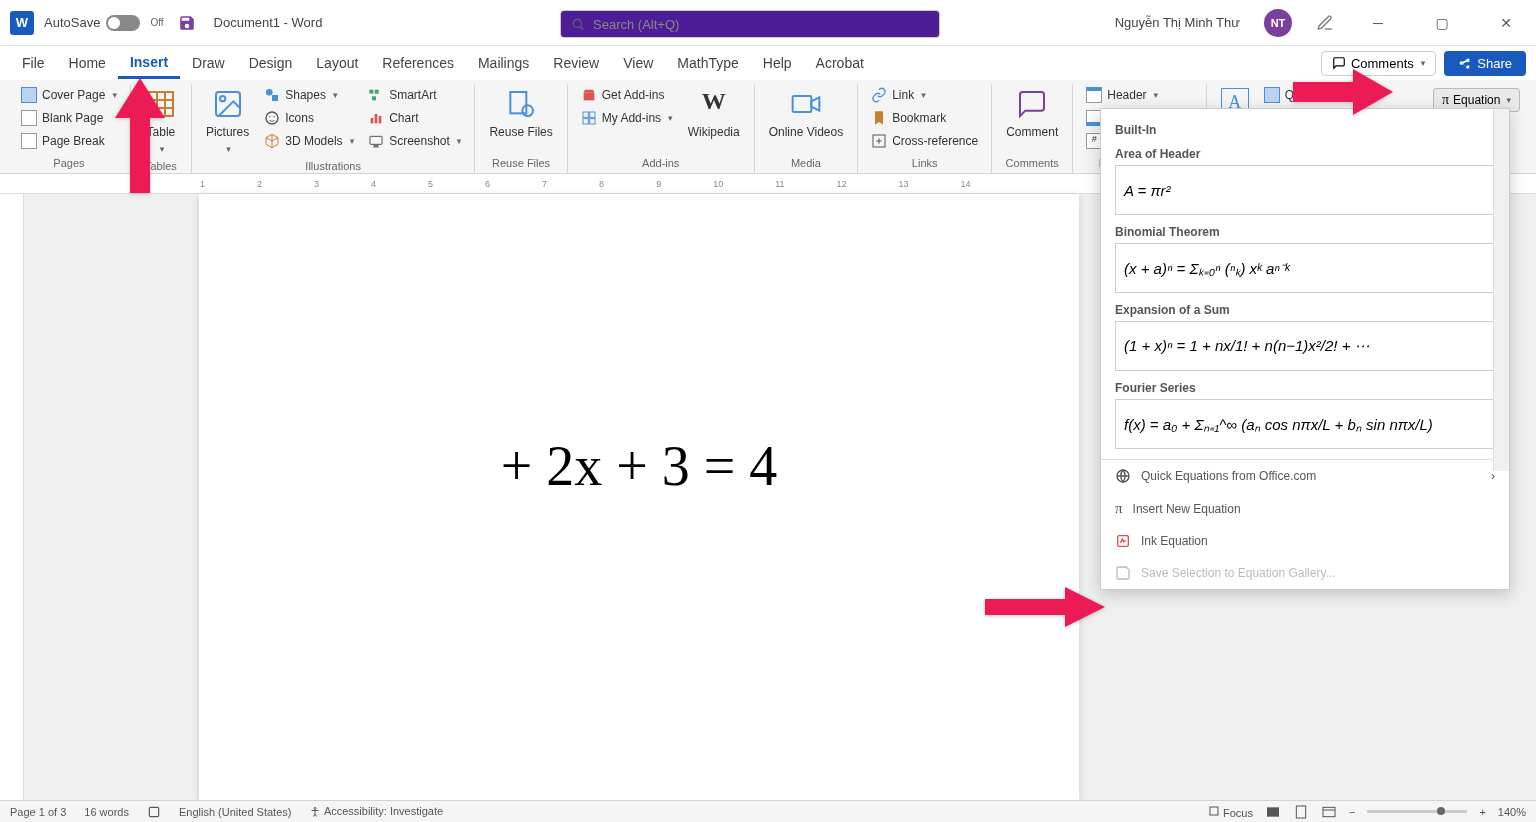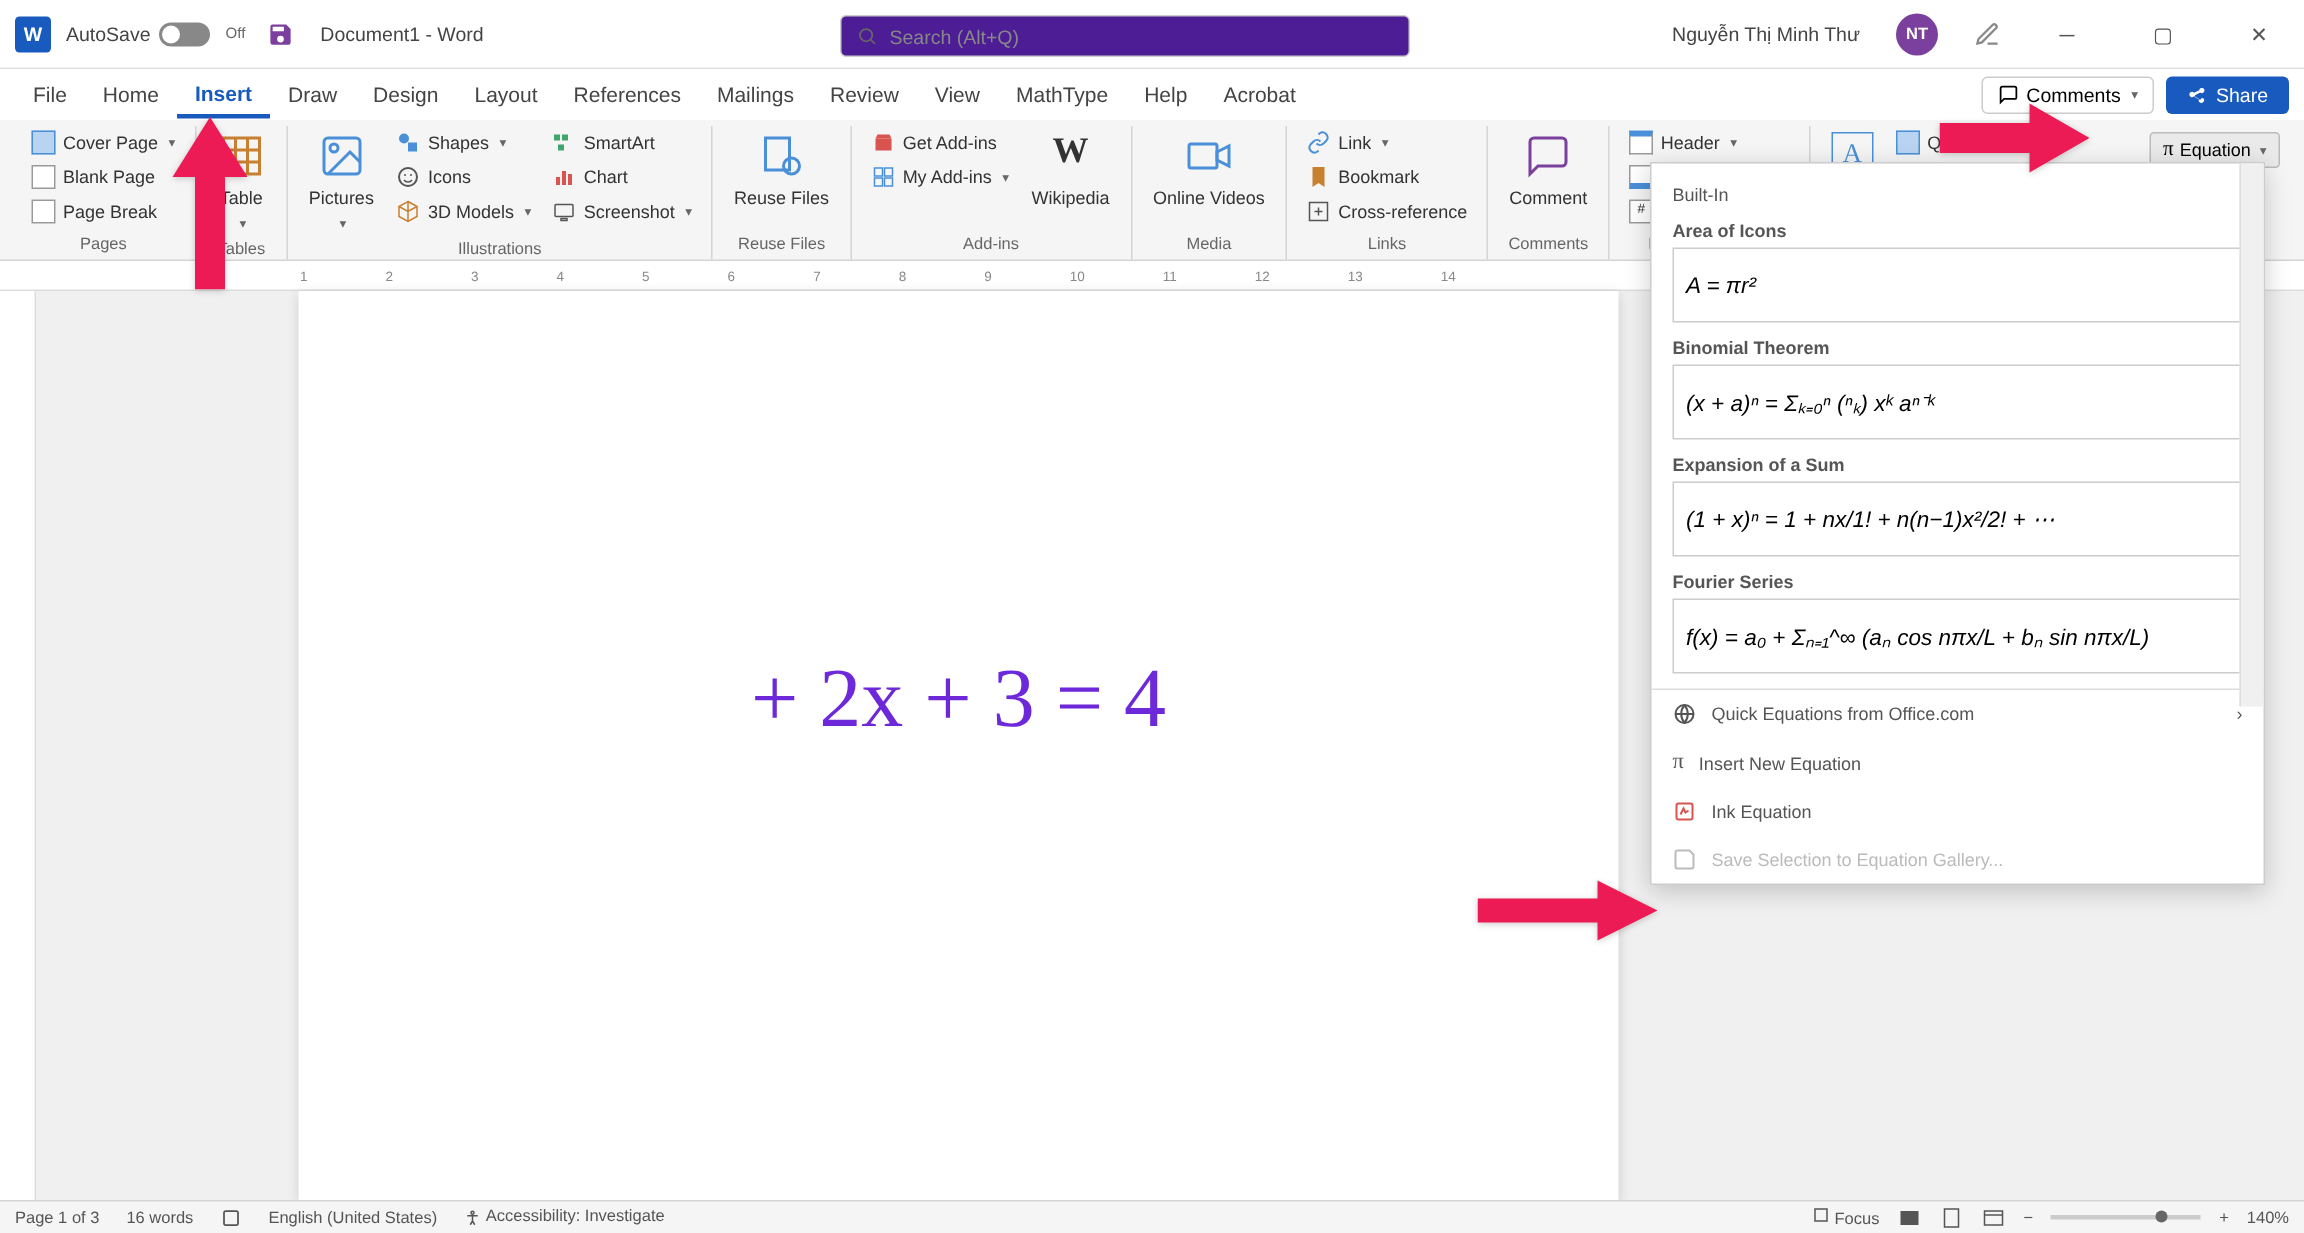--- a/index.html
+++ b/index.html
@@ -41,26 +41,26 @@
 .rbtn-big { flex-direction: column; align-items: center; padding: 4px 6px; font-size: 12px; text-align: center; }
 .rbtn-big svg, .rbtn-big .ico { width: 32px; height: 32px; }
 .equation-btn { border: 1px solid #bbb; background: #eaeaea; border-radius: 3px; padding: 3px 8px; display: flex; align-items: center; gap: 4px; font-size: 12px; }
 .chev { font-size: 9px; color: #666; margin-left: 2px; }
 
 
 .ruler { height: 20px; background: #fff; border-bottom: 1px solid #ddd; font-size: 9px; color: #888; padding-left: 200px; display: flex; align-items: center; gap: 52px; }
 .doc-area { position: absolute; top: 194px; left: 0; right: 0; bottom: 22px; background: #f0f0f0; display: flex; }
 .vruler { width: 24px; background: #fff; border-right: 1px solid #ddd; }
 .page { margin-left: 175px; width: 880px; background: #fff; box-shadow: 0 2px 8px rgba(0,0,0,0.15); position: relative; }
-.equation-text { position: absolute; top: 240px; left: 50%; transform: translateX(-50%); font-size: 56px; color: #6d28d9; font-family: "Cambria Math", serif; }
+.equation-text { position: absolute; top: 240px; left: 50%; transform: translateX(-50%); font-size: 56px; color: #000000; font-family: "Cambria Math", serif; }
 
 
 .eq-panel { position: absolute; top: 108px; right: 26px; width: 410px; background: #fff; border: 1px solid #ccc; box-shadow: 0 4px 16px rgba(0,0,0,0.2); z-index: 100; }
 .eq-panel-body { max-height: 450px; overflow-y: auto; padding: 10px 14px; }
-.eq-section-title { font-size: 12px; font-weight: 400; color: #555; margin: 4px 0 6px 0; }
+.eq-section-title { font-size: 12px; font-weight: 700; color: #555; margin: 4px 0 6px 0; }
 .eq-item-title { font-size: 12px; font-weight: 700; color: #555; margin: 10px 0 4px 0; }
 .eq-box { border: 1px solid #ccc; padding: 10px 8px; min-height: 50px; font-family: "Cambria Math", serif; font-size: 15px; font-style: italic; display: flex; align-items: center; }
 .eq-footer { border-top: 1px solid #ddd; }
 .eq-footer-item { display: flex; align-items: center; gap: 10px; padding: 8px 14px; font-size: 12px; color: #555; cursor: pointer; }
 .eq-footer-item.disabled { color: #bbb; }
 .eq-footer-item svg { width: 16px; height: 16px; }
 .eq-scrollbar { position: absolute; right: 0; top: 0; bottom: 118px; width: 16px; background: #f0f0f0; border-left: 1px solid #ddd; }
 
 
 .arrow { position: absolute; z-index: 200; }
@@ -406,21 +406,21 @@
   <div class="vruler"></div>
   <div class="page">
     <div class="equation-text">+ 2x + 3 = 4</div>
   </div>
 </div>
 
 <div class="eq-panel">
   <div class="eq-panel-body">
     <div class="eq-section-title">Built-In</div>
 
-    <div class="eq-item-title">Area of Icons</div>
+    <div class="eq-item-title">Area of Header</div>
     <div class="eq-box">
         <span>A = πr²</span>
       </div>
 
     <div class="eq-item-title">Binomial Theorem</div>
     <div class="eq-box">
         <span>(x + a)ⁿ = Σₖ₌₀ⁿ (ⁿₖ) xᵏ aⁿ⁻ᵏ</span>
       </div>
 
     <div class="eq-item-title">Expansion of a Sum</div>

